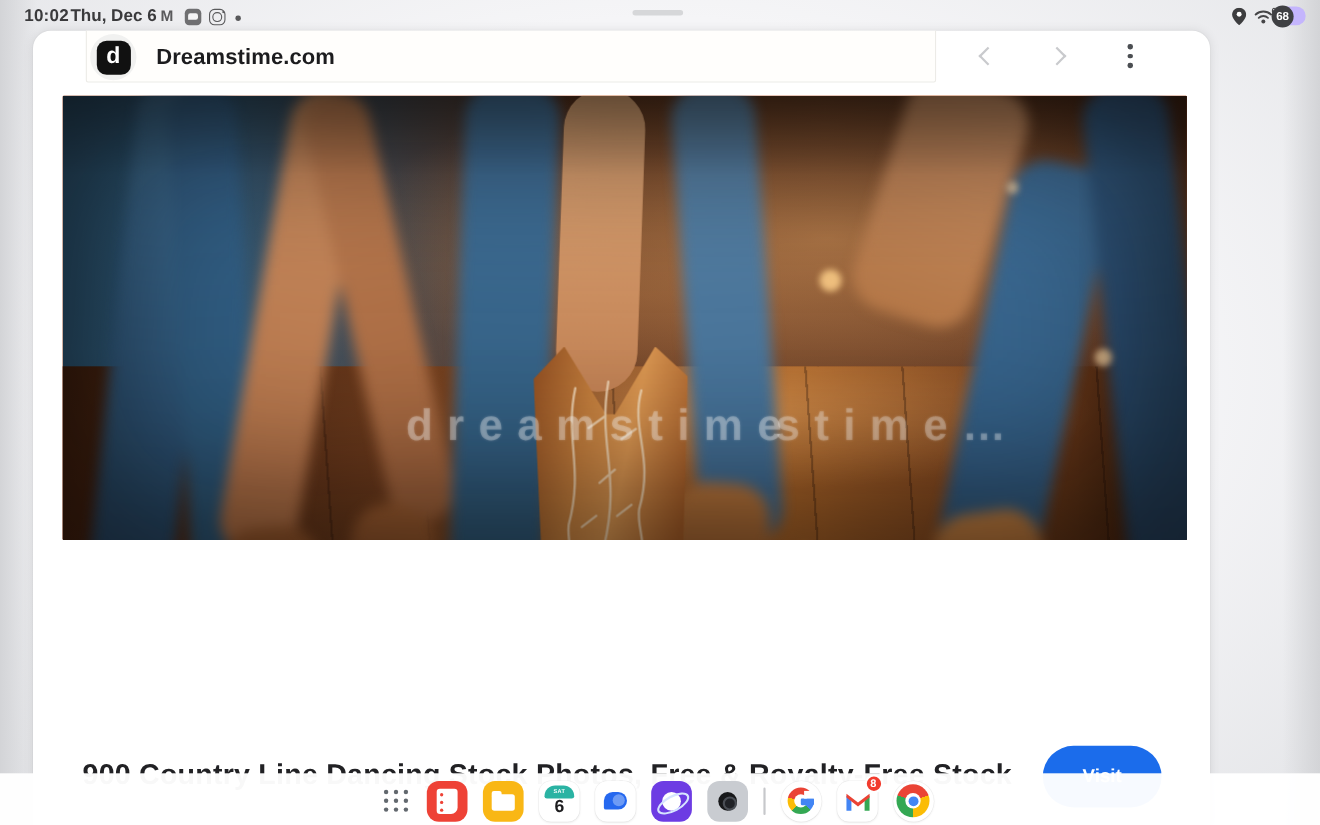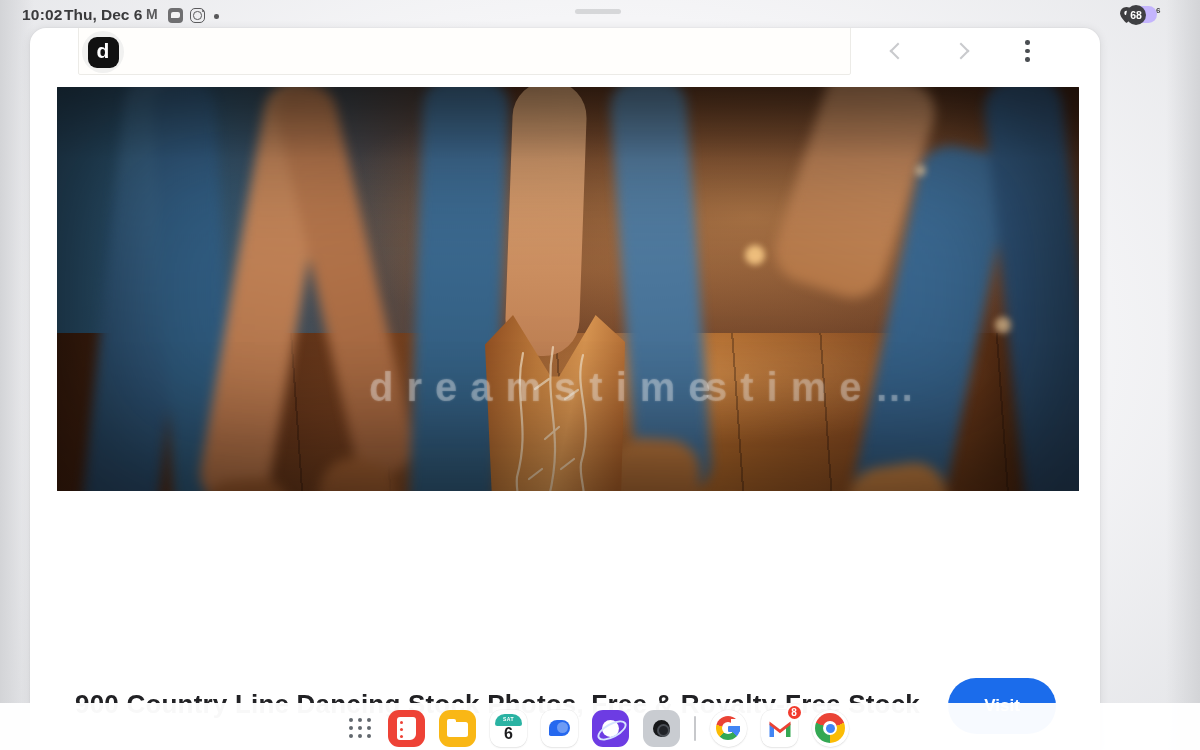--- a/index.html
+++ b/index.html
@@ -19,21 +19,21 @@
   .sb-m { position:absolute; left:146px; top:6px; font-size:14px; font-weight:900; color:#5a5a5c; }
   .sb-msg { position:absolute; left:168px; top:8px; width:15px; height:15px; background:#6f6f71; border-radius:4px; }
   .sb-msg::before { content:''; position:absolute; left:3px; top:3.5px; width:9px; height:6.5px; background:#f4f4f5; border-radius:2px 2px 2px 0; }
   .sb-insta { position:absolute; left:190px; top:8px; width:15px; height:15px; border:1.8px solid #5a5a5c; border-radius:5px; }
   .sb-insta::before { content:''; position:absolute; left:2.2px; top:2.2px; width:6.5px; height:6.5px; border:1.7px solid #5a5a5c; border-radius:50%; }
   .sb-insta::after { content:''; position:absolute; right:0.5px; top:0.5px; width:2px; height:2px; background:#5a5a5c; border-radius:50%; }
   .sb-dot { position:absolute; left:214px; top:14px; width:4.5px; height:4.5px; background:#58585a; border-radius:50%; }
   .sb-pin { position:absolute; left:1120px; top:7px; }
   .sb-wifi { position:absolute; left:1140px; top:8px; }
   .sb-wifi6 { position:absolute; left:1156px; top:6px; font-size:8px; font-weight:700; color:#454547; }
-  .batt { position:absolute; left:1127px; top:6px; width:30px; height:17px; background:#c4b5fd; border-radius:9px; }
+  .batt { position:absolute; left:1157px; top:6px; width:30px; height:17px; background:#c4b5fd; border-radius:9px; }
   .batt-core { position:absolute; left:-1px; top:-1.5px; width:20px; height:20px; border-radius:50%; background:#3f4043; color:#fff;
     font-size:10.5px; font-weight:700; display:flex; align-items:center; justify-content:center; }
 
   .drag-handle { position:absolute; left:575px; top:9px; width:46px; height:5px; border-radius:3px; background:#d6d7d9; z-index:6; }
 
   
   .window { position:absolute; left:30px; top:28px; width:1070px; height:722px; background:#fff;
     border-radius:16px 16px 0 0; box-shadow:0 1px 10px rgba(0,0,0,.10), 0 0 0 1px rgba(0,0,0,.02); overflow:hidden; z-index:1; }
   .header-box { position:absolute; left:48px; top:-2px; width:773px; height:49px; border:1px solid #ecebe7; background:#fffefc; border-radius:0 0 2px 2px; }
   .logo-circle { position:absolute; left:52px; top:3px; width:42px; height:42px; border-radius:50%; background:#f1f1f0; display:flex; align-items:center; justify-content:center; }
@@ -186,20 +186,21 @@
   </span>
 </div>
 
 <div class="drag-handle"></div>
 
 <div class="window">
   <div class="header-box"></div>
   <div class="logo-circle">
     <div class="logo-sq">d</div>
   </div>
+  <div class="site-title">Dreamstime.com</div>
   <div class="chev chev-left"></div>
   <div class="chev chev-right"></div>
   <div class="kebab">
       <i></i>
       <i></i>
       <i></i>
     </div>
 
   <div class="photo">
     <div class="pb"></div>

